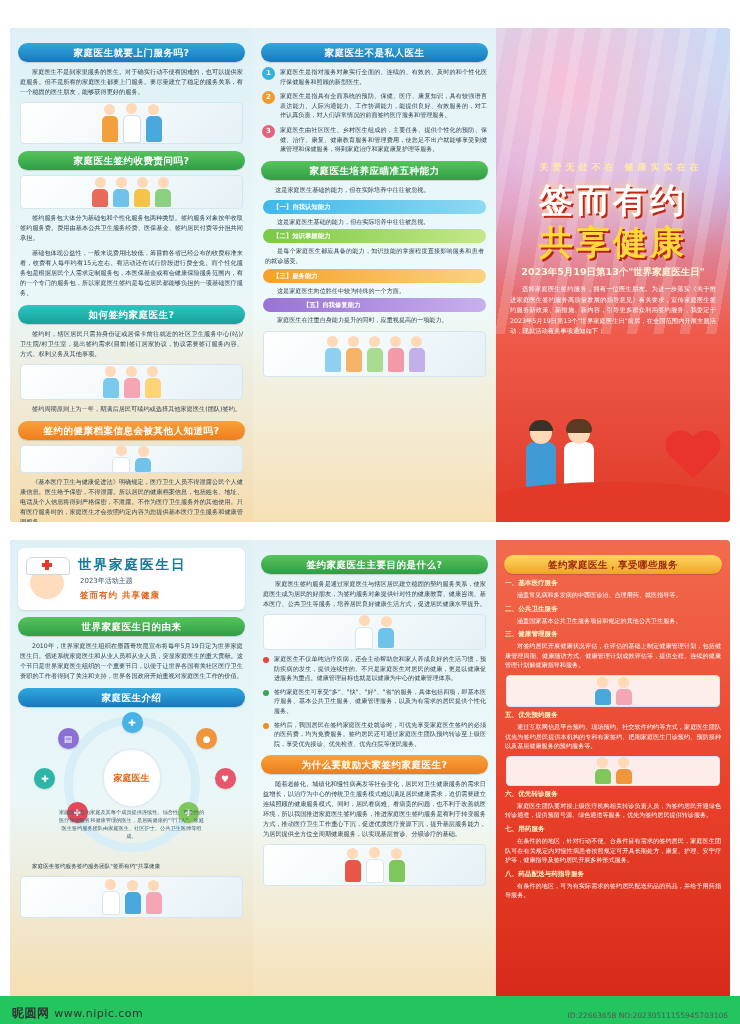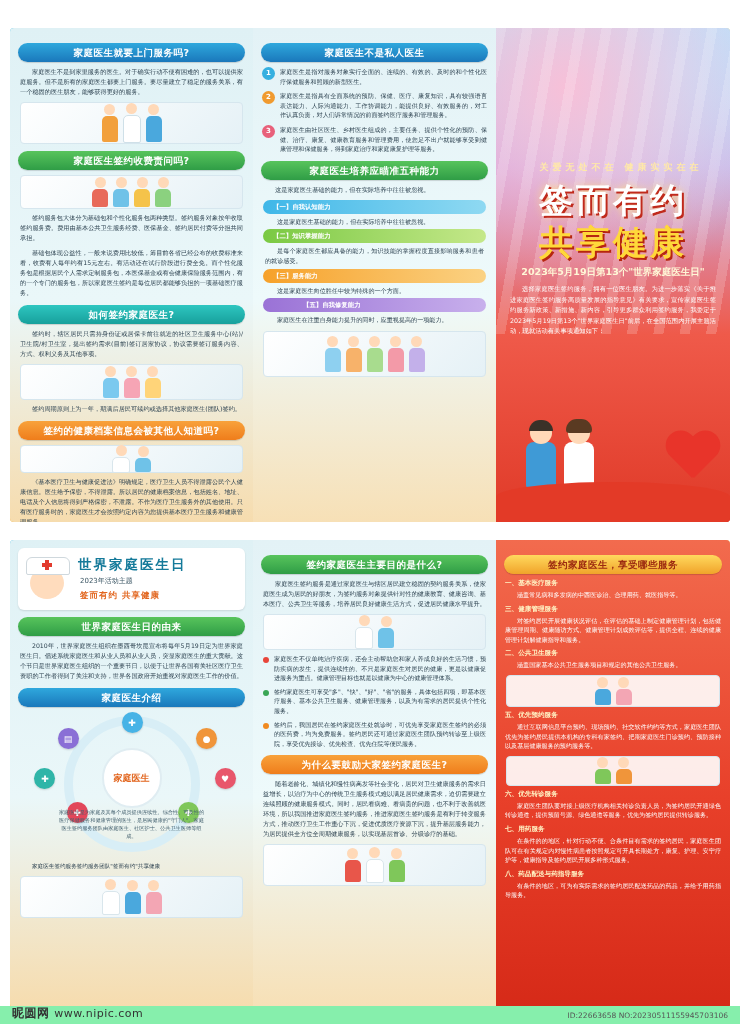--- a/index.html
+++ b/index.html
@@ -114,21 +114,21 @@
   .pic .p-head{width:11px;height:11px;border-radius:50%;background:#ffd9b8;margin:0 auto 1px;}
 
   
   .c3r{width:234px;background:linear-gradient(180deg,#f26b4e 0%,#e8402a 55%,#d62a18 100%);}
   .svcrow{margin:0 9px 5px;}
   .svctitle{font-size:6.6px;font-weight:bold;color:#fff3c4;margin-bottom:2px;}
   .svctxt{font-size:6.1px;line-height:9.6px;color:#fff;text-align:justify;text-indent:12px;}
   .c3r .hdr{background:linear-gradient(180deg,#ffd95e,#f0a32a);color:#9c2a10;}
 
   
-  .botbar{position:absolute;left:0;right:0;bottom:0;height:18px;background:#86efac;}
+  .botbar{position:absolute;left:0;right:0;bottom:0;height:28px;background:#22c55e;}
   .brand{position:absolute;left:12px;bottom:2px;font-size:12px;font-weight:bold;color:#333;letter-spacing:.5px;}
   .brand small{font-weight:normal;font-size:11px;}
   .idtxt{position:absolute;right:12px;bottom:4px;font-size:7.5px;color:#555;}
 
   
   .topstrip{position:absolute;left:0;right:0;top:0;height:10px;background:linear-gradient(90deg,#36b6e3,#7fd3ef 55%,#ffd166);}
   .botstrip{position:absolute;left:0;right:0;bottom:0;height:22px;background:linear-gradient(90deg,#f0b341,#e8402a 62%,#c9221a);}
 </style>
 </head>
 <body>
@@ -404,26 +404,26 @@
 
       <div class="col c3r">
         <div style="height:8px"></div>
         <div class="hdr">签约家庭医生，享受哪些服务</div>
 
         <div class="svcrow">
           <div class="svctitle">一、基本医疗服务</div>
           <div class="svctxt">涵盖常见病和多发病的中西医诊治、合理用药、就医指导等。</div>
         </div>
         <div class="svcrow">
+          <div class="svctitle">二、公共卫生服务</div>
+          <div class="svctxt">涵盖国家基本公共卫生服务项目和规定的其他公共卫生服务。</div>
+        </div>
+        <div class="svcrow">
           <div class="svctitle">三、健康管理服务</div>
           <div class="svctxt">对签约居民开展健康状况评估，在评估的基础上制定健康管理计划，包括健康管理周期、健康随访方式、健康管理计划成效评估等，提供全程、连续的健康管理计划解健康指导和服务。</div>
-        </div>
-        <div class="svcrow">
-          <div class="svctitle">二、公共卫生服务</div>
-          <div class="svctxt">涵盖国家基本公共卫生服务项目和规定的其他公共卫生服务。</div>
         </div>
         <div class="pic" style="height:30px;background:rgba(255,255,255,.9)">
           <div>
               <div class="p-head"></div>
               <div class="p-fig" style="height:16px;background:#4aa8dd"></div>
             </div>
           <div>
               <div class="p-head"></div>
               <div class="p-fig" style="height:16px;background:#f3a6b4"></div>
             </div>

